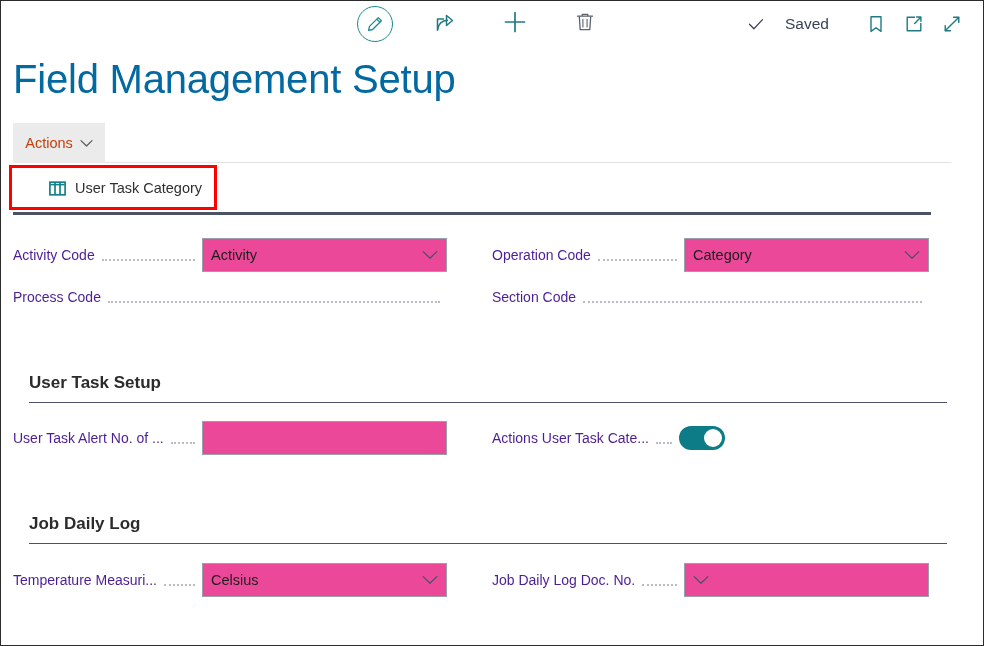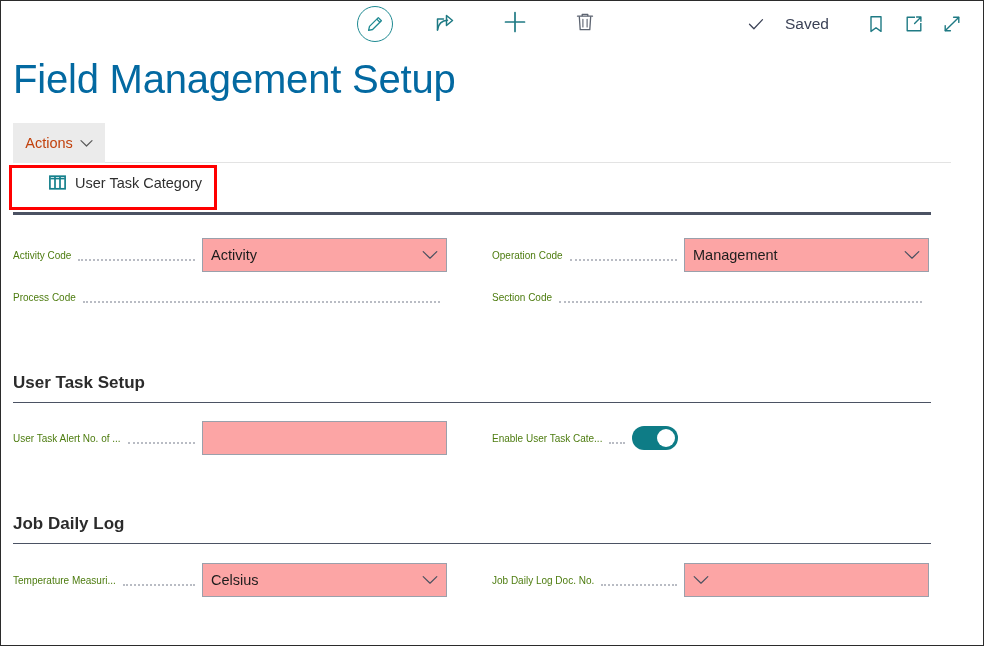--- a/index.html
+++ b/index.html
@@ -90,21 +90,21 @@
     left: 8px; top: 164px;
     width: 208px; height: 45px;
     border: 3px solid #ff0000;
     background: #ffffff;
     z-index: 5;
   }
   .cat-btn {
     position: absolute;
     left: 20px; top: 174px;
     height: 26px;
-    display: flex; 
+    display: flex; align-items: center;
     gap: 9px;
     font-size: 14.5px;
     color: #2f2f2f;
     z-index: 6;
     cursor: pointer;
     padding-left: 28px;
   }
   .grid-icon { width: 17px; height: 15px; display:flex; }
 
   
@@ -117,39 +117,39 @@
   .fld-row {
     position: absolute;
     height: 30px;
     display: flex;
     align-items: center;
   }
   .col-left  { left: 12px;  width: 434px; }
   .col-right { left: 491px; width: 437px; }
 
   .fld-label {
-    font-size: 10px;
-    color: #4d7c0f;
+    font-size: 14px;
+    color: #4c1d95;
     white-space: nowrap;
     flex: 0 0 auto;
   }
   .dotfill {
     flex: 1 1 auto;
     height: 14px;
     margin: 0 7px;
     border-bottom: 2px dotted #b9bcc4;
     position: relative;
     top: -1px;
     min-width: 6px;
   }
   .fld-control {
     flex: 0 0 auto;
     width: 245px; height: 30px;
     border: 1px solid #9aa0ab;
-    background: #fca5a5;
+    background: #ec4899;
     display: flex; align-items: center;
     padding: 16px 8px;
     font-size: 14.5px;
     color: #1d1d1d;
     cursor: pointer;
   }
   .fld-control .val { flex: 1 1 auto; white-space: nowrap; overflow: hidden; }
   .chev { flex: 0 0 auto; display: flex; align-items: center; }
 
   .fld-control.plain { cursor: text; }
@@ -166,21 +166,21 @@
     position: absolute;
     right: 3px; top: 3px;
     width: 18px; height: 18px;
     border-radius: 50%;
     background: #ffffff;
   }
 
   
   .section {
     position: absolute;
-    left: 12px;
+    left: 28px;
     width: 918px;
   }
   .section-title {
     font-size: 17px;
     font-weight: bold;
     color: #2b2b2b;
     padding-bottom: 9px;
   }
   .section-rule {
     height: 1px;
@@ -313,21 +313,21 @@
 
   <div class="fld-row col-left" style="top:281px;">
     <span class="fld-label">Process Code</span>
     <span class="dotfill"></span>
   </div>
 
   <div class="fld-row col-right" style="top:239px;">
     <span class="fld-label">Operation Code</span>
     <span class="dotfill"></span>
     <span class="fld-control">
-      <span class="val">Management</span>
+      <span class="val">Category</span>
       <span class="chev">
         <svg width="16" height="10" viewBox="0 0 16 10" fill="none">
           <path d="M1.2 1.6L8 8.2l6.8-6.6" stroke="#4a5160" stroke-width="1.2" fill="none" stroke-linecap="round" stroke-linejoin="round"></path>
         </svg>
       </span>
     </span>
   </div>
 
   <div class="fld-row col-right" style="top:281px;">
     <span class="fld-label">Section Code</span>
@@ -341,21 +341,21 @@
 
   <div class="fld-row col-left" style="top:422px;">
     <span class="fld-label">User Task Alert No. of ...</span>
     <span class="dotfill"></span>
     <span class="fld-control plain">
       <span class="val"></span>
     </span>
   </div>
 
   <div class="fld-row col-right" style="top:422px;">
-    <span class="fld-label">Enable User Task Cate...</span>
+    <span class="fld-label">Actions User Task Cate...</span>
     <span class="dotfill" style="flex:0 0 16px;min-width:16px;"></span>
     <span class="toggle">
       <span class="knob"></span>
     </span>
   </div>
 
   <div class="section" style="top:513px;">
     <div class="section-title">Job Daily Log</div>
     <div class="section-rule"></div>
   </div>

